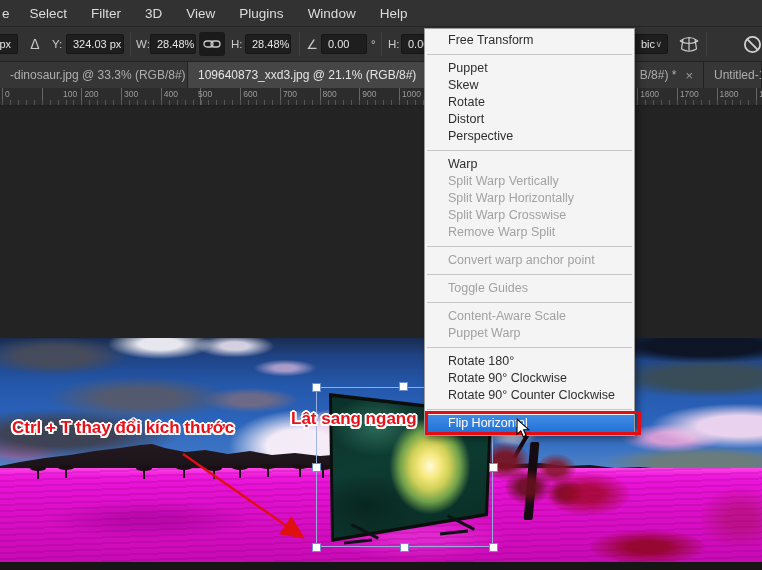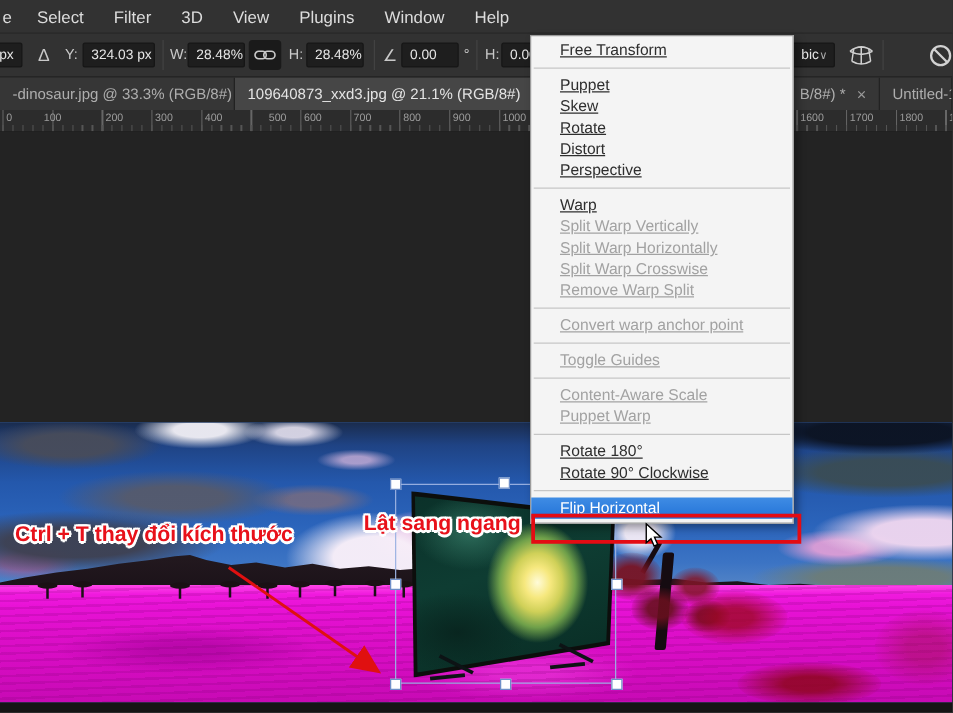--- a/index.html
+++ b/index.html
@@ -98,21 +98,21 @@
   .handle{position:absolute;width:7px;height:7px;background:#fff;border:1px solid #6f8fc8;box-sizing:content-box;z-index:7;}
 
   .anno{position:absolute;z-index:8;font-weight:bold;font-size:17px;color:#e8111a;white-space:nowrap;
         text-shadow:-1.5px -1.5px 0 #fff,1.5px -1.5px 0 #fff,-1.5px 1.5px 0 #fff,1.5px 1.5px 0 #fff,
                     0 -2px 0 #fff,0 2px 0 #fff,-2px 0 0 #fff,2px 0 0 #fff;}
   .arrow-svg{position:absolute;inset:0;z-index:8;pointer-events:none;}
 
   
   .ctxmenu{position:absolute;left:424px;top:28px;width:211px;background:#f4f4f4;border:1px solid #9b9b9b;
            box-shadow:3px 3px 7px rgba(0,0,0,.4);padding:3px 0;z-index:10;font-size:12.5px;color:#2e2e2e;box-sizing:border-box;}
-  .mi{height:17px;line-height:17px;padding-left:23px;white-space:nowrap;text-decoration:underline;}
+  .mi{height:17px;line-height:17px;padding-left:23px;white-space:nowrap;}
   .mi.disabled{color:#a2a2a2;}
   .mi.highlighted{background:linear-gradient(180deg,#3f8ce4,#2373d8);color:#fff;}
   .msep{height:1px;background:#c6c6c6;margin:5px 2px;}
 
   .redbox{position:absolute;left:425px;top:411px;width:216px;height:24px;border:3px solid #e40b13;
           box-sizing:border-box;z-index:11;}
   .cursor{position:absolute;left:516px;top:418px;z-index:12;}
 </style>
 </head>
 <body>
@@ -185,25 +185,25 @@
       </div>
       <div class="tab" style="flex: 1 1 0%;">
         <span>Untitled-1</span>
       </div>
     </div>
 
   <div class="ruler">
     <div class="ticks-major"></div>
     <div class="ticks-minor"></div>
   <span class="rlabel" style="left: 5px;">0</span>
-      <span class="rlabel" style="left: 35px;">100</span>
+      <span class="rlabel" style="left: 63px;">100</span>
       <span class="rlabel" style="left: 84.4px;">200</span>
       <span class="rlabel" style="left: 124.1px;">300</span>
       <span class="rlabel" style="left: 163.8px;">400</span>
-      <span class="rlabel" style="left: 215px;">500</span>
+      <span class="rlabel" style="left: 198px;">500</span>
       <span class="rlabel" style="left: 243.2px;">600</span>
       <span class="rlabel" style="left: 282.9px;">700</span>
       <span class="rlabel" style="left: 322.6px;">800</span>
       <span class="rlabel" style="left: 362.3px;">900</span>
       <span class="rlabel" style="left: 402px;">1000</span>
       <span class="rlabel" style="left: 441.7px;">1100</span>
       <span class="rlabel" style="left: 481.4px;">1200</span>
       <span class="rlabel" style="left: 521.1px;">1300</span>
       <span class="rlabel" style="left: 560.8px;">1400</span>
       <span class="rlabel" style="left: 600.5px;">1500</span>
@@ -301,20 +301,21 @@
       <div class="msep"></div>
       <div class="mi disabled">Convert warp anchor point</div>
       <div class="msep"></div>
       <div class="mi disabled">Toggle Guides</div>
       <div class="msep"></div>
       <div class="mi disabled">Content-Aware Scale</div>
       <div class="mi disabled">Puppet Warp</div>
       <div class="msep"></div>
       <div class="mi">Rotate 180°</div>
       <div class="mi">Rotate 90° Clockwise</div>
+      <div class="mi">Rotate 90° Counter Clockwise</div>
       <div class="msep"></div>
       <div class="mi highlighted">Flip Horizontal</div>
     </div>
 
   <div class="redbox"></div>
 
   <svg class="cursor" width="15" height="21" viewBox="0 0 15 21">
     <path d="M1,1 L1,16.2 L4.8,12.9 L7.3,18.8 L10.1,17.5 L7.6,11.7 L12.7,11.7 Z" fill="#fff" stroke="#000" stroke-width="1.1"></path>
   </svg>
 

